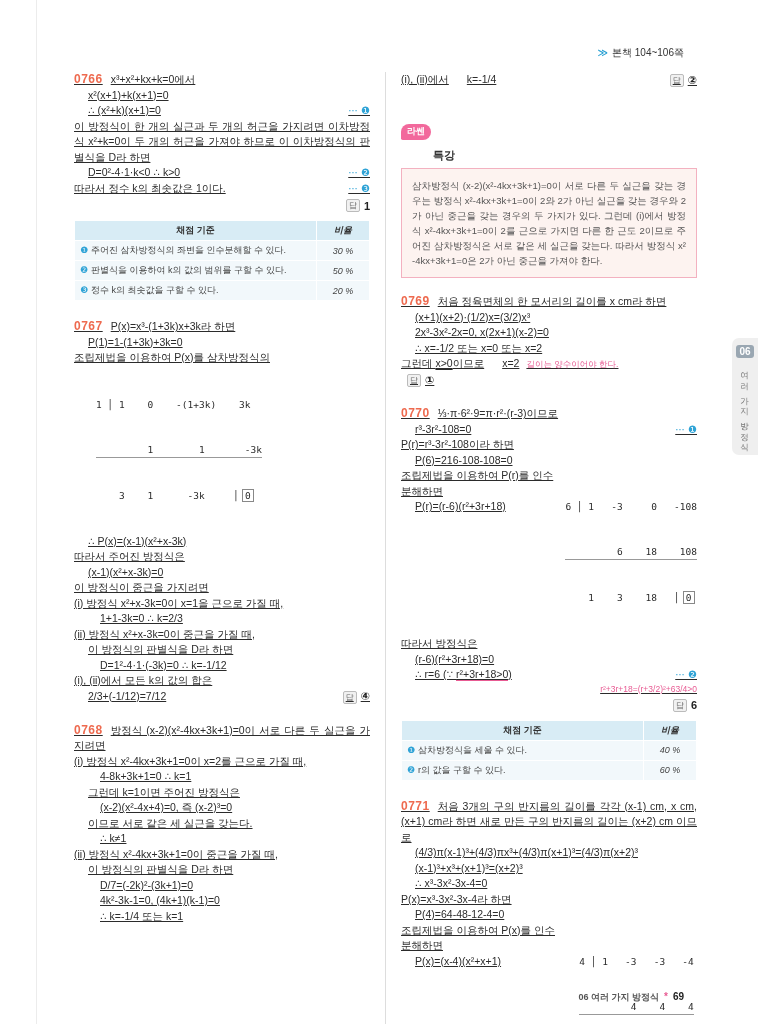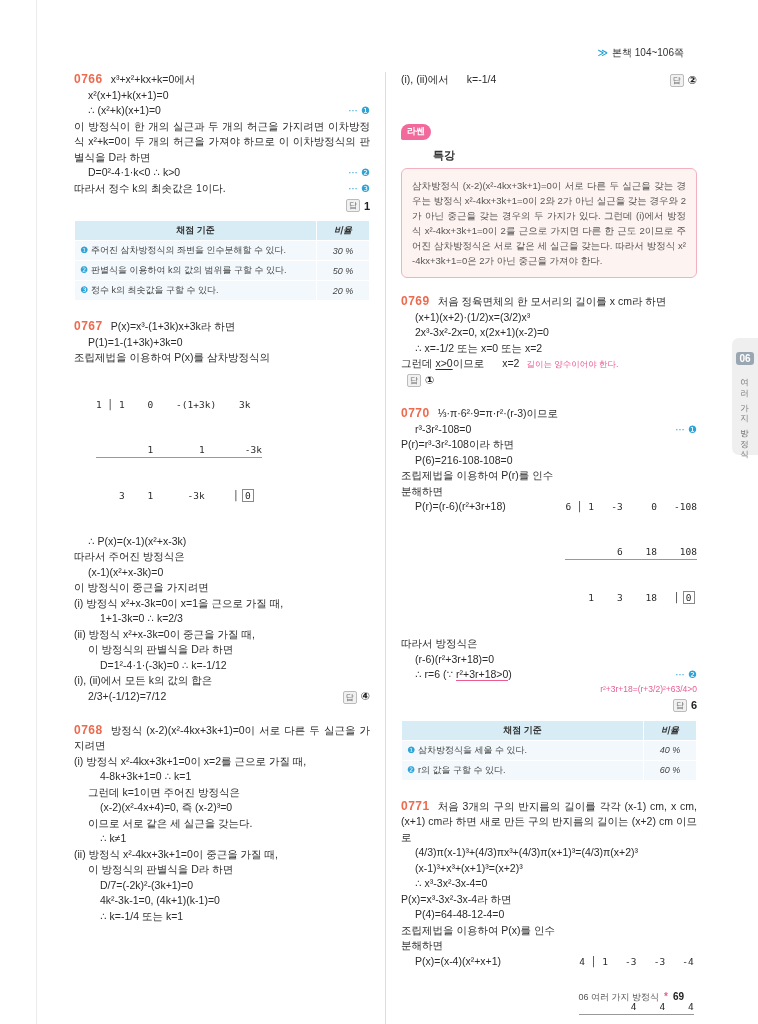--- a/index.html
+++ b/index.html
@@ -6,21 +6,21 @@
   body{
     width:758px;height:1024px;background:#ffffff;position:relative;overflow:hidden;
     font-family:"Liberation Sans","DejaVu Sans",sans-serif;color:#2b2b2b;
   }
   .edge-line{position:absolute;left:36px;top:0;bottom:0;width:1px;background:#ececec;}
   .header-ref{position:absolute;top:46px;right:74px;font-size:10px;color:#333;display:flex;gap:4px;align-items:baseline;}
   .header-ref .chev{color:#29a0d2;font-weight:bold;}
   .columns{position:absolute;top:72px;left:74px;right:60px;display:flex;}
   .col{width:296px;}
   .divider{width:1px;background:#dddddd;margin:0 15px;}
-  .ln{font-size:10.5px;line-height:15.5px;color:#2b2b2b;}
+  .ln{font-size:10.5px;line-height:15.5px;color:#2b2b2b;text-decoration:underline;}
   .body{text-align:justify;word-break:break-all;}
   .eq{padding-left:14px;}
   .eq2{padding-left:26px;}
   .flex{display:flex;justify-content:space-between;align-items:baseline;}
   .pid{color:#ee6a4f;font-weight:700;font-size:12px;margin-right:8px;letter-spacing:.5px;}
   .badge{color:#2fa3d6;font-size:10px;white-space:nowrap;margin-left:6px;}
   .prob{margin-bottom:18px;}
   .ansline{display:flex;justify-content:flex-end;align-items:center;gap:4px;margin:3px 0 2px;}
   .ansgroup{display:flex;align-items:center;gap:4px;white-space:nowrap;margin-left:6px;}
   .ansbox{font-size:8px;color:#666;border:1px solid #bbb;background:#f1f1f1;border-radius:2px;padding:0 2px;line-height:11px;}
@@ -32,33 +32,33 @@
   .bnum{color:#2fa3d6;margin-right:3px;}
   .synth{font-family:"DejaVu Sans Mono","Liberation Mono",monospace;font-size:9.5px;line-height:15px;padding-left:22px;white-space:pre;color:#2b2b2b;margin:1px 0;}
   .synth.right{padding-left:0;}
   .underbar{border-bottom:1px solid #999;display:inline-block;white-space:pre;}
   .box0{border:1px solid #888;padding:0 2px;margin-left:3px;}
   .wrap-row{display:flex;justify-content:space-between;align-items:flex-start;}
   .wrap-text{flex:1;min-width:0;}
   .callout-tag{display:flex;align-items:center;gap:2px;margin:12px 0 5px;}
   .tag-pill{background:#f2699c;color:#fff;font-size:9px;font-weight:700;padding:1px 6px 2px;border-radius:9px 9px 9px 2px;}
   .tag-title{font-size:11px;font-weight:700;color:#333;margin-top:48px;}
-  .callout{border:1.5px solid #f3b1c0;background:#fdf3f0;border-radius:6px;padding:9px 10px;margin:0 0 16px;}
+  .callout{border:1.5px solid #f3b1c0;background:#fdf3f0;border-radius:0;padding:9px 10px;margin:0 0 16px;}
   .callout p{font-size:9.5px;line-height:15px;color:#555;text-align:justify;word-break:break-all;margin:0;}
   .pink{color:#e85b93;}
   .note{font-size:8.5px;margin-left:7px;white-space:nowrap;}
   .noteline{text-align:right;font-size:8.5px;line-height:13px;}
   .u-line{text-decoration:underline;text-underline-offset:2px;}
   .u-pink{border-bottom:1px solid #e85b93;}
   .sp{margin-left:18px;}
-  .side-tab{position:absolute;right:0;top:338px;width:26px;height:117px;background:#efefef;border-radius:7px 0 0 7px;display:flex;flex-direction:column;align-items:center;padding-top:14px;box-sizing:border-box;}
+  .side-tab{position:absolute;right:0;top:338px;width:26px;height:117px;background:#efefef;border-radius:7px 0 0 7px;display:flex;flex-direction:column;align-items:center;padding-top:7px;box-sizing:border-box;}
   .side-tab .num{font-size:10px;font-weight:700;color:#fff;background:#9aa7b2;border-radius:3px;padding:1px 3px;margin-bottom:7px;}
   .side-tab .vert{writing-mode:vertical-rl;font-size:8.5px;color:#777;letter-spacing:2px;}
   .footer{position:absolute;bottom:20px;right:74px;display:flex;align-items:baseline;gap:5px;}
-  .footer .chap{font-size:9px;font-weight:400;color:#555;}
+  .footer .chap{font-size:9px;font-weight:700;color:#555;}
   .footer .star{color:#e85b93;font-size:10px;font-weight:700;}
   .footer .pnum{font-size:10px;font-weight:700;color:#222;}
 </style>
 </head>
 <body>
 
 <div class="edge-line"></div>
 
 <div class="header-ref">
   <span class="chev">≫</span>

